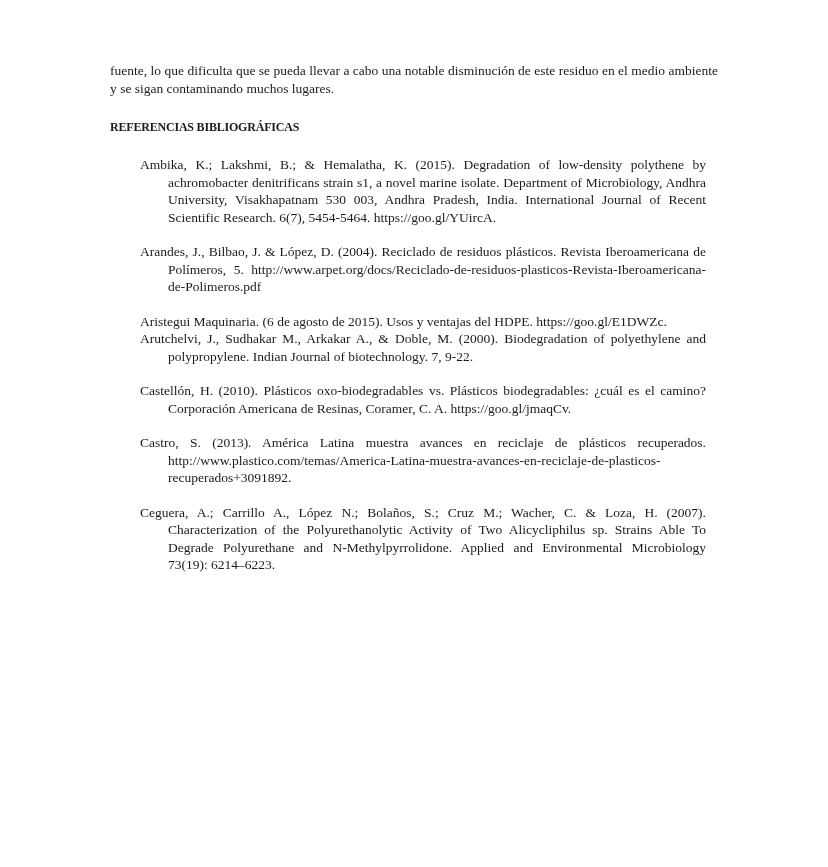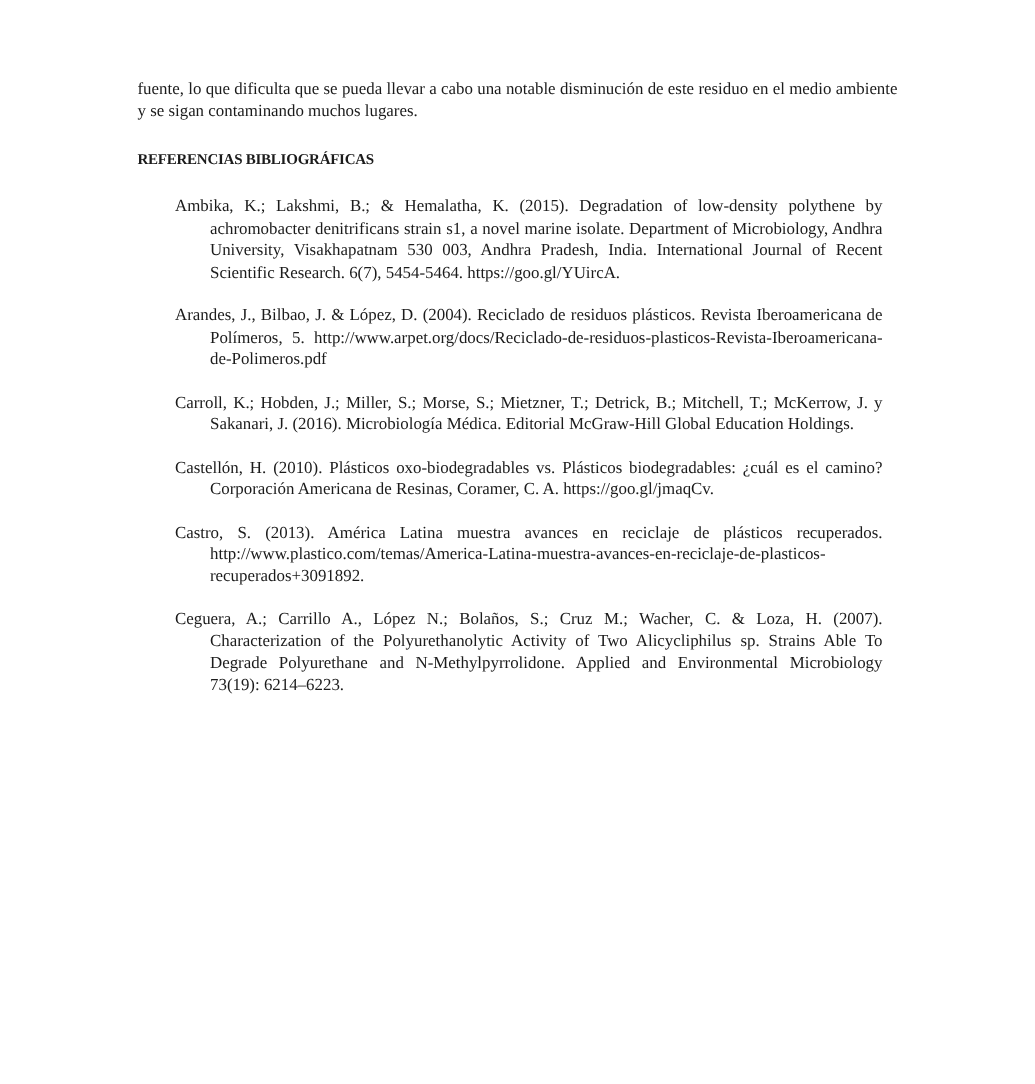--- a/index.html
+++ b/index.html
@@ -99,21 +99,22 @@
 <body>
 
 <div class="page">
 
   <div class="content">
     <p class="intro">fuente, lo que dificulta que se pueda llevar a cabo una notable disminución de este residuo en el medio ambiente y se sigan contaminando muchos lugares.</p>
     <h2 class="heading">REFERENCIAS BIBLIOGRÁFICAS</h2>
     <div class="references" id="refs">
         <p class="ref">Ambika, K.; Lakshmi, B.; &amp; Hemalatha, K. (2015). Degradation of low-density polythene by achromobacter denitrificans strain s1, a novel marine isolate. Department of Microbiology, Andhra University, Visakhapatnam 530 003, Andhra Pradesh, India. International Journal of Recent Scientific Research. 6(7), 5454-5464. https://goo.gl/YUircA.</p>
         <p class="ref">Arandes, J., Bilbao, J. &amp; López, D. (2004). Reciclado de residuos plásticos. Revista Iberoamericana de Polímeros, 5. http://www.arpet.org/docs/Reciclado-de-residuos-plasticos-Revista-Iberoamericana-de-Polimeros.pdf</p>
-        <p class="ref">Carroll, K.; Hobden, J.; Miller, S.; Morse, S.; Mietzner, T.; Detrick, B.; Mitchell, T.; McKerrow, J. y Sakanari, J. (2016). Microbiología Médica. Editorial McGraw-Hill Global Education Holdings.</p>
+        <p class="ref no-gap">Aristegui Maquinaria. (6 de agosto de 2015). Usos y ventajas del HDPE. https://goo.gl/E1DWZc.</p>
+        <p class="ref">Arutchelvi, J., Sudhakar M., Arkakar A., &amp; Doble, M. (2000). Biodegradation of polyethylene and polypropylene. Indian Journal of biotechnology. 7, 9-22.</p>
         <p class="ref">Castellón, H. (2010). Plásticos oxo-biodegradables vs. Plásticos biodegradables: ¿cuál es el camino? Corporación Americana de Resinas, Coramer, C. A. https://goo.gl/jmaqCv.</p>
         <p class="ref">Castro, S. (2013). América Latina muestra avances en reciclaje de plásticos recuperados. http://www.plastico.com/temas/America-Latina-muestra-avances-en-reciclaje-de-plasticos-recuperados+3091892.</p>
         <p class="ref no-gap">Ceguera, A.; Carrillo A., López N.; Bolaños, S.; Cruz M.; Wacher, C. &amp; Loza, H. (2007). Characterization of the Polyurethanolytic Activity of Two Alicycliphilus sp. Strains Able To Degrade Polyurethane and N-Methylpyrrolidone. Applied and Environmental Microbiology 73(19): 6214–6223.</p>
       </div>
   </div>
 
   <div class="f-circle"></div>
   <div class="f-line f-line-h1"></div>
   <div class="f-line f-line-v"></div>
   <div class="f-line f-line-h2"></div>

